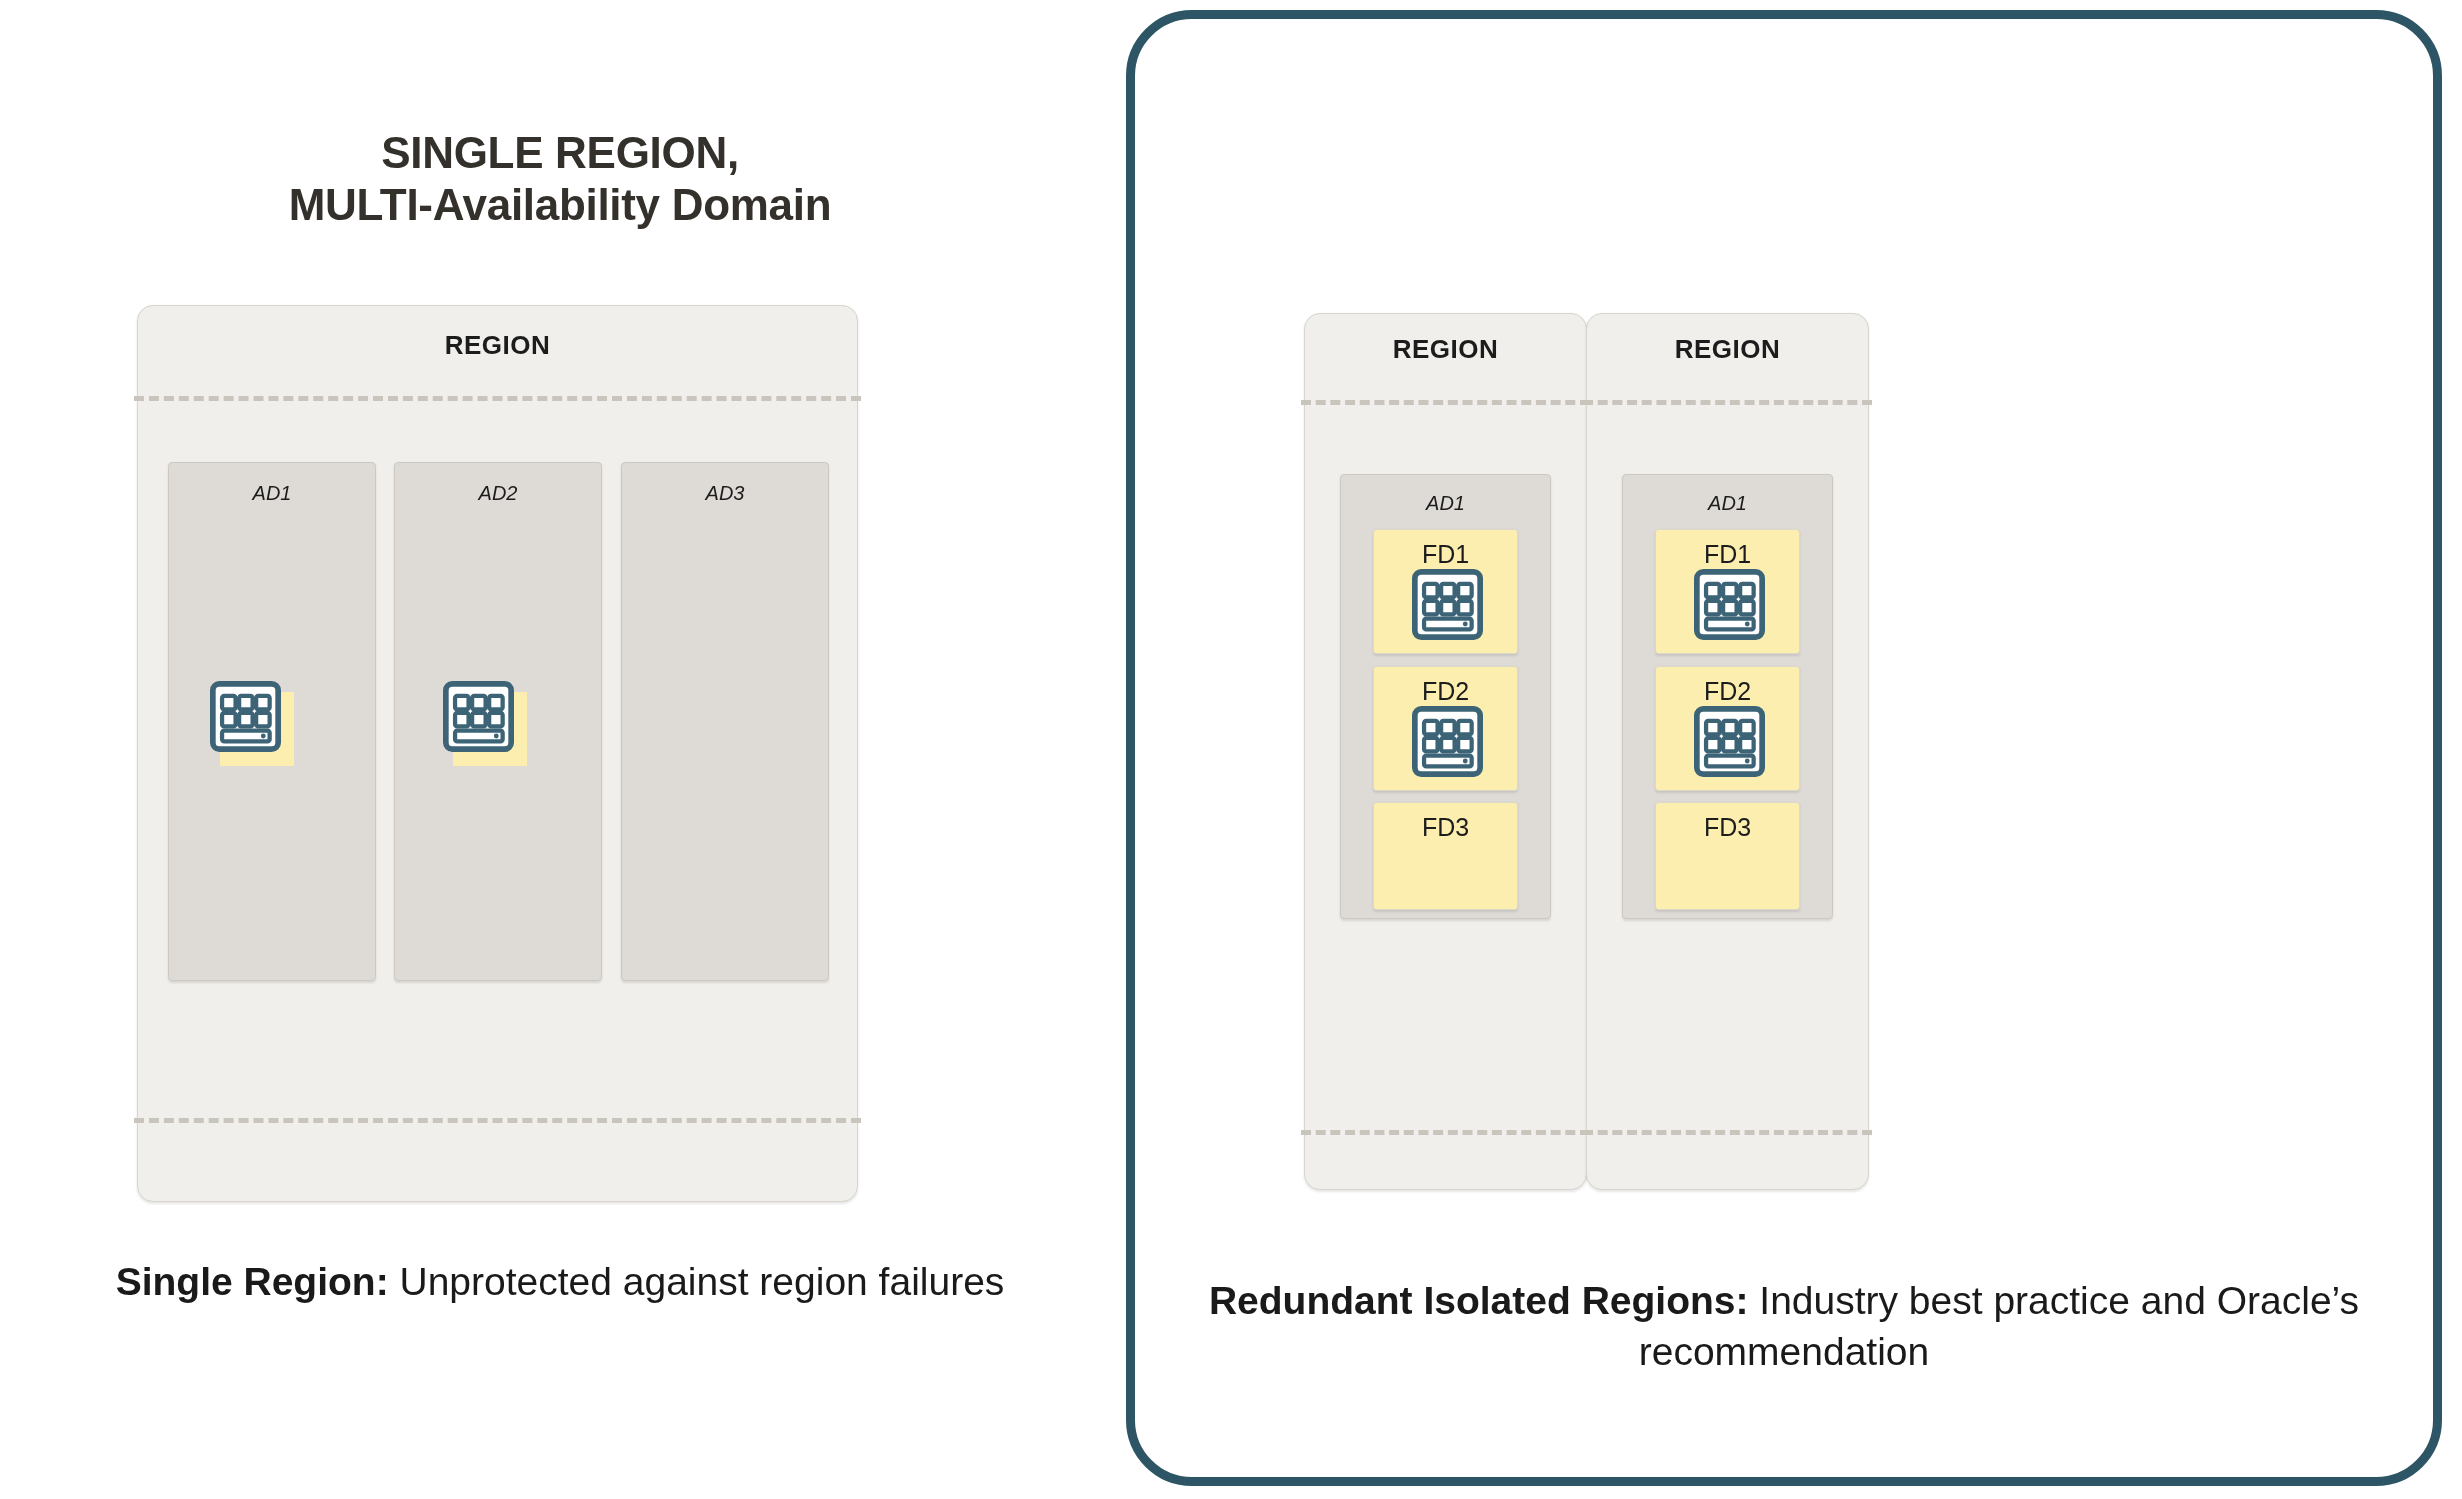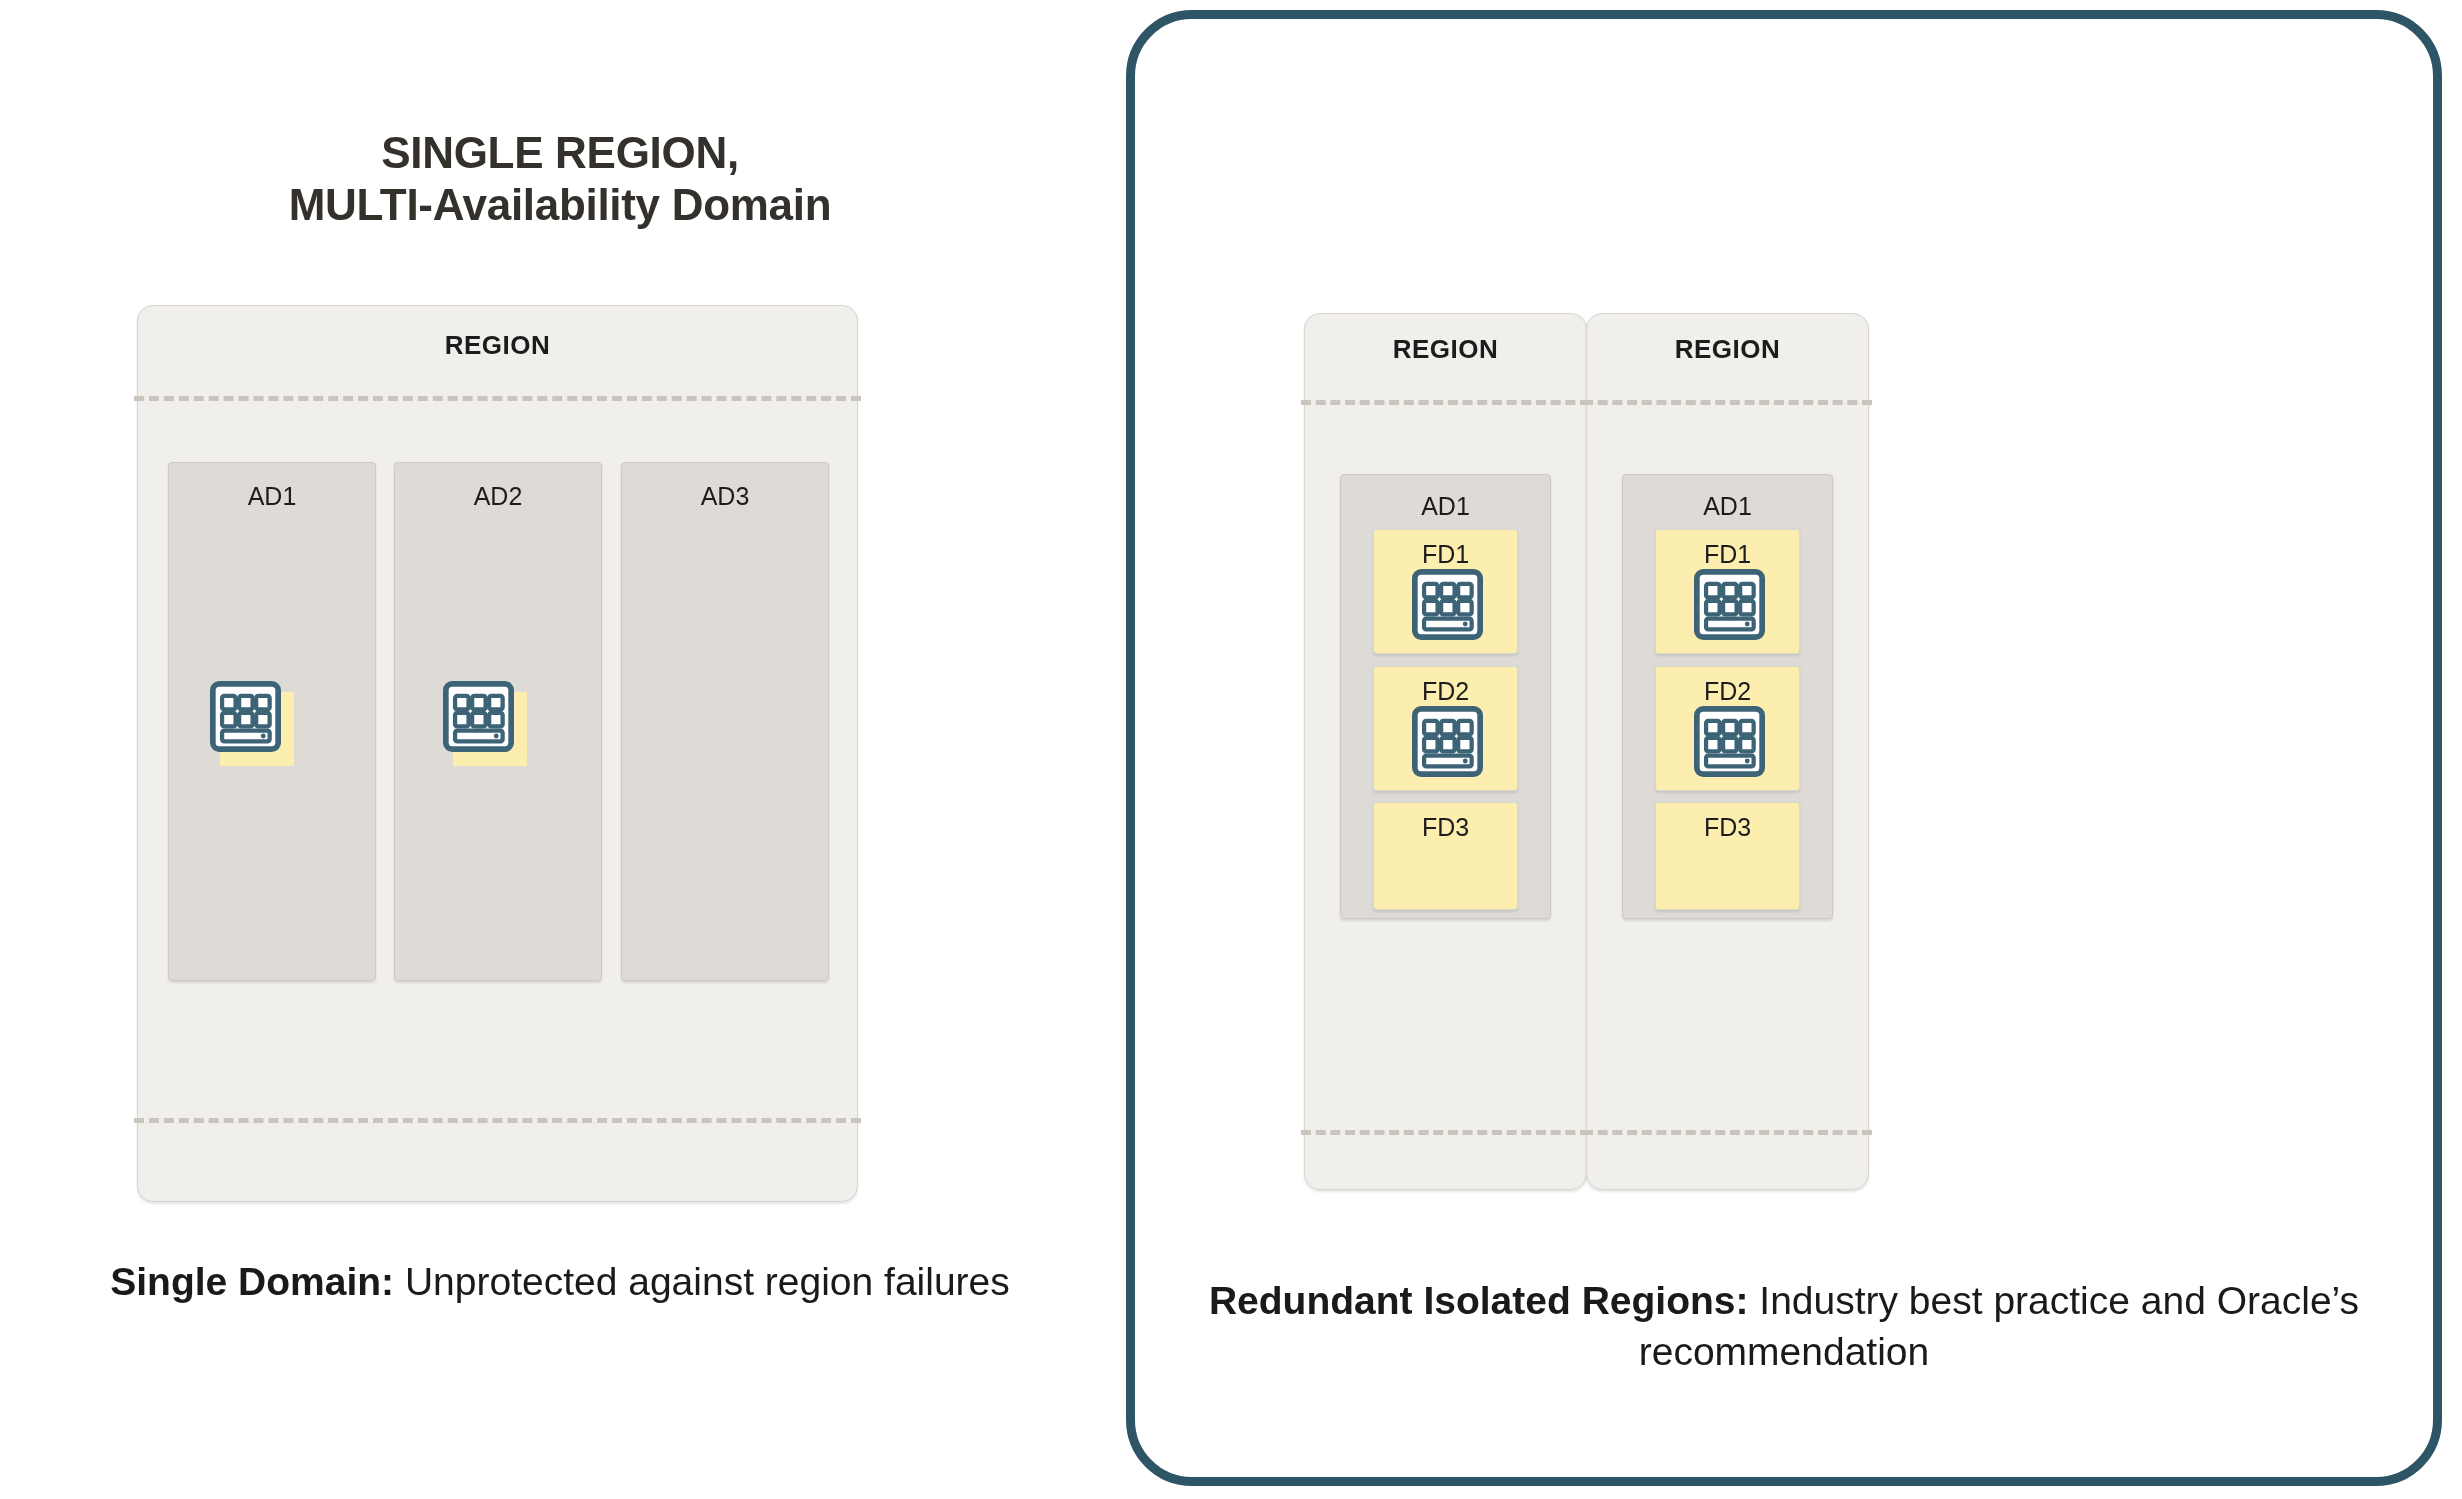--- a/index.html
+++ b/index.html
@@ -120,22 +120,23 @@
     background: #dedbd6;
     border: 1.7px solid #cdc9c2;
     border-radius: 4.2px;
     box-shadow: 0 1.7px 2.5px rgba(0,0,0,0.11);
   }
   .ad-label {
     position: absolute;
     left: 0;
     right: 0;
     text-align: center;
-    font-size: 25px;
+    font-size: 20px;
     color: #1c1c1c;
+    font-style: italic;
   }
 
   
   .ad-wide { top: 156px; width: 208px; height: 519px; }
   .ad-wide .ad-label { top: 18.6px; }
   #ad-1 { left: 30px; }
   #ad-2 { left: 256px; }
   #ad-3 { left: 483px; }
 
   
@@ -229,21 +230,21 @@
         <circle cx="75" cy="77.5" r="3.4" fill="#3c6476"></circle>
       </svg>
     </div>
 
     <div class="ad-box ad-wide" id="ad-3">
       <div class="ad-label">AD3</div>
     </div>
   </div>
 
   <div class="panel-caption">
-    <span class="lead">Single Domain:</span><span> Unprotected against region failures</span>
+    <span class="lead">Single Region:</span><span> Unprotected against region failures</span>
   </div>
 </section>
 
 <section class="panel" id="panel-multi">
 
 
   <div class="region region-narrow" id="region-r1">
     <div class="region-label">REGION</div>
     <div class="dash-line dash-top"></div>
     <div class="dash-line dash-bot"></div>

